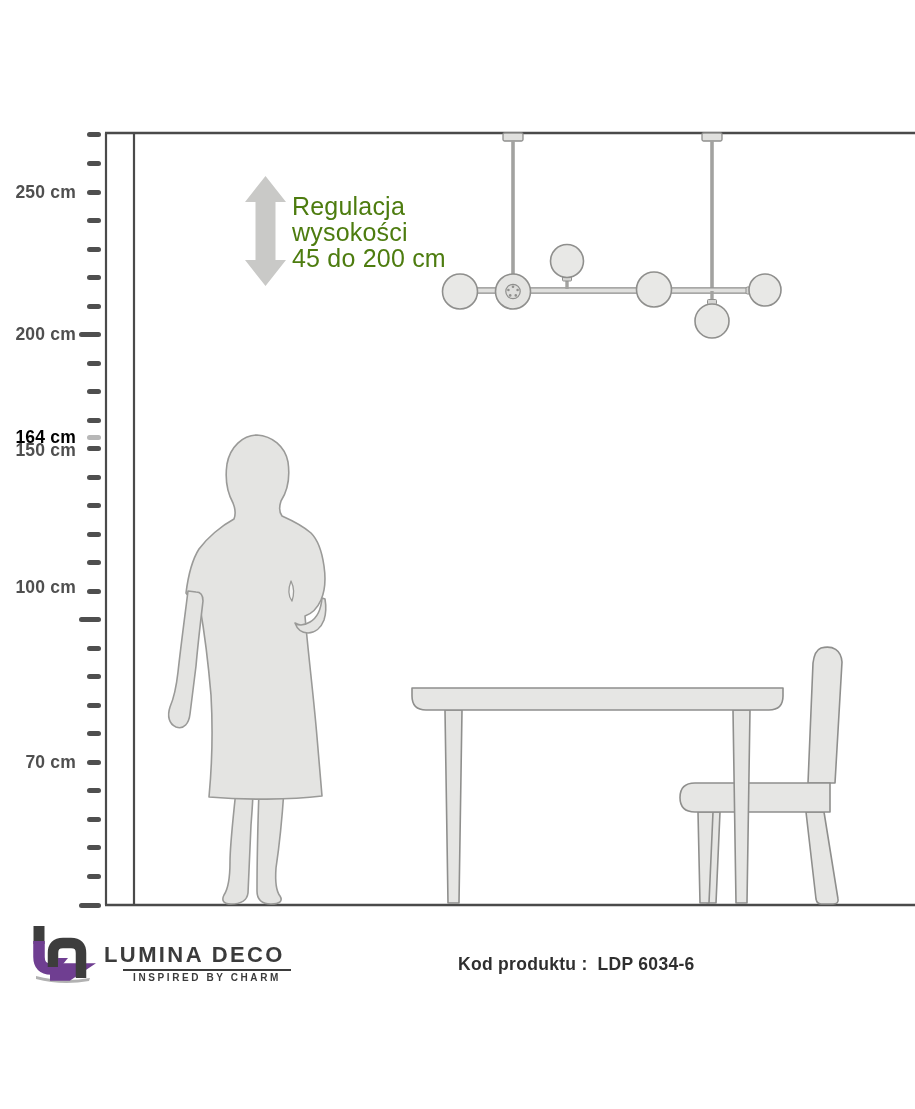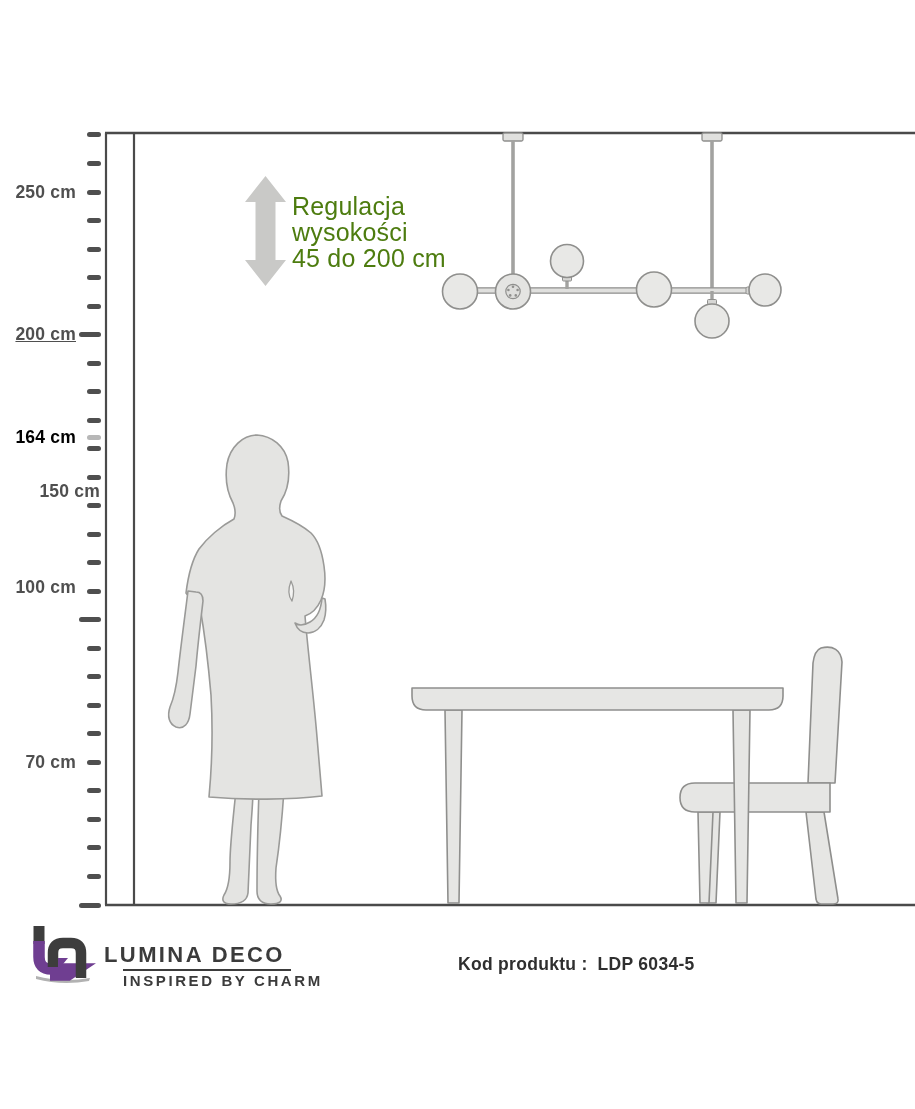--- a/index.html
+++ b/index.html
@@ -29,21 +29,21 @@
   }
   #annotation span{display:block;}
   
   #brand-name{
     position:absolute;left:104px;top:942px;
     font-size:22px;font-weight:700;letter-spacing:2.4px;color:#3b3b3b;white-space:nowrap;
   }
   #brand-underline{position:absolute;left:123px;top:969px;width:168px;height:2px;background:#3b3b3b;}
   #brand-tagline{
     position:absolute;left:123px;top:972px;width:168px;text-align:center;
-    font-size:15px;font-weight:700;letter-spacing:2.6px;color:#3b3b3b;white-space:nowrap;
+    font-size:10px;font-weight:700;letter-spacing:2.6px;color:#3b3b3b;white-space:nowrap;
   }
   #product-line{
     position:absolute;left:458px;top:954px;
     font-size:17.5px;font-weight:600;color:#2f2f2f;letter-spacing:0.3px;white-space:nowrap;
   }
   #product-line .code{margin-left:10px;}
 </style>
 </head>
 <body>
 
@@ -174,33 +174,33 @@
       <div class="tick long" style="top: 332.1px;"></div>
       <div class="tick" style="top: 303.58px;"></div>
       <div class="tick" style="top: 275.06px;"></div>
       <div class="tick" style="top: 246.54px;"></div>
       <div class="tick" style="top: 218.02px;"></div>
       <div class="tick" style="top: 189.5px;"></div>
       <div class="tick" style="top: 160.98px;"></div>
       <div class="tick" style="top: 132.46px;"></div>
       <div class="tick muted" style="top: 434.772px;"></div>
       <div class="scale-label" style="top: 181.5px;">250 cm</div>
-      <div class="scale-label" style="top: 324.1px; text-decoration: underline;">200 cm</div>
+      <div class="scale-label" style="top: 324.1px;">200 cm</div>
       <div class="scale-label muted" style="top: 426.772px;">164 cm</div>
-      <div class="scale-label" style="top: 481px; padding-left: 24px;">150 cm</div>
+      <div class="scale-label" style="top: 440px;">150 cm</div>
       <div class="scale-label" style="top: 577px;">100 cm</div>
       <div class="scale-label" style="top: 751.9px;">70 cm</div>
     </div>
 
   <div id="annotation">
     <span>Regulacja</span>
     <span>wysokości</span>
     <span>45 do 200 cm</span>
   </div>
 
   <div id="brand-name">LUMINA DECO</div>
   <div id="brand-underline"></div>
   <div id="brand-tagline">INSPIRED BY CHARM</div>
   <div id="product-line">
-    <span>Kod produktu :</span><span class="code">LDP 6034-5</span>
+    <span>Kod produktu :</span><span class="code">LDP 6034-6</span>
   </div>
 
 </div>
 
 </body></html>

